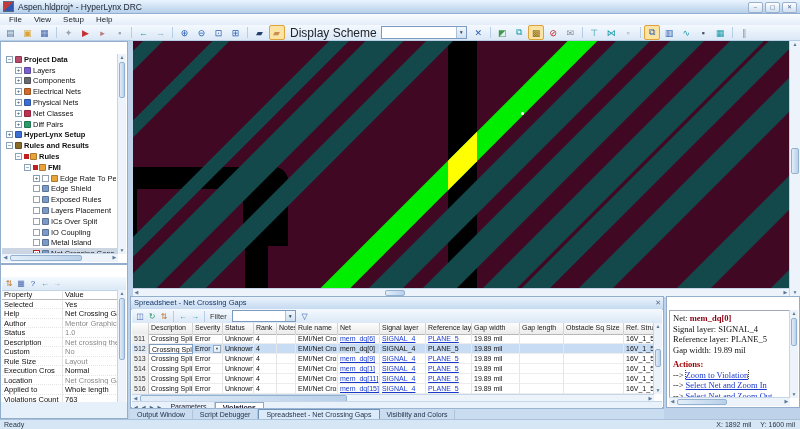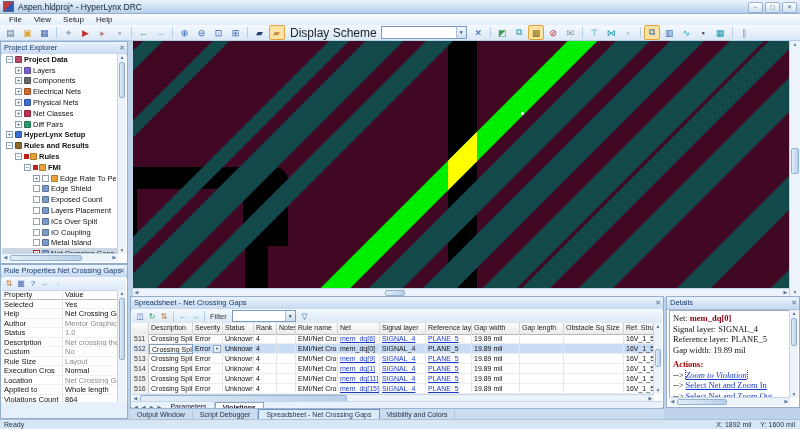--- a/index.html
+++ b/index.html
@@ -121,21 +121,21 @@
 
   
   #dt-panel{left:666px;top:296px;width:134px;height:112px;}
   #dt-content{position:absolute;left:2px;top:13px;right:9px;bottom:9px;border:1px solid #a0aab6;
     overflow:hidden;background:#fff;font-family:"Liberation Serif",serif;font-size:8.5px;
     line-height:10.5px;padding:2px 0 0 3px;box-sizing:border-box;}
   .dt-line{white-space:nowrap;overflow:hidden;}
   .dt-net{font-weight:bold;color:#8b0012;}
   .dt-actions{font-weight:bold;color:#a00000;margin-top:4px;}
   .dt-link{color:#1a3acc;text-decoration:underline;}
-  .dt-link.focused{outline:1px dotted #444;font-style:italic;}
+  .dt-link.focused{outline:1px dotted #444;}
 
   
   #dock-tabs{position:absolute;left:130px;top:408px;width:534px;height:11px;background:#cadcf0;
     border-top:1px solid #9ab4d2;display:flex;align-items:center;font-size:7px;box-sizing:border-box;}
   .dtab{padding:0 7px;line-height:9px;color:#1c2c44;border-right:1px solid #aec4dc;}
   .dtab.active{border:1px solid #6f94bc;background:#dcebfa;}
   #statusbar{position:absolute;left:0;top:419px;width:800px;height:10px;background:#d7e6f5;
     border-top:1px solid #a8c0da;font-size:7px;line-height:9px;color:#2a3442;box-sizing:border-box;}
   #sb-ready{position:absolute;left:4px;top:0;}
   #sb-coords{position:absolute;right:5px;top:0;display:flex;gap:9px;}
@@ -206,24 +206,20 @@
         <span class="tbtn" style="color: rgb(43, 95, 176);">▥</span>
         <span class="tbtn" style="color: rgb(26, 154, 170);">∿</span>
         <span class="tbtn" style="color: rgb(64, 80, 96);">▪</span>
         <span class="tbtn" style="color: rgb(26, 154, 170);">▦</span>
         <span class="tsep"></span>
         <span class="tbtn" style="color: rgb(138, 150, 162);">∥</span>
       </span>
   </div>
 
   <div class="panel" id="pe-panel">
-    <div class="panel-head">
-      <span>Project Explorer</span>
-      <span class="panel-x">✕</span>
-    </div>
     <div id="pe-tree">
         <div class="trow" style="padding-left: 4px;">
           <span class="exp">−</span>
           <span class="ticon" style="background: rgb(184, 74, 106);"></span>
           <span class="lbl b">Project Data</span>
         </div>
         <div class="trow" style="padding-left: 13px;">
           <span class="exp">+</span>
           <span class="ticon" style="background: rgb(122, 95, 208);"></span>
           <span class="lbl">Layers</span>
@@ -282,21 +278,21 @@
           <span class="lbl">Edge Rate To Period</span>
         </div>
         <div class="trow" style="padding-left: 31px;">
           <span class="chk"></span>
           <span class="ticon" style="background: rgb(122, 154, 200);"></span>
           <span class="lbl">Edge Shield</span>
         </div>
         <div class="trow" style="padding-left: 31px;">
           <span class="chk"></span>
           <span class="ticon" style="background: rgb(122, 154, 200);"></span>
-          <span class="lbl">Exposed Count</span>
+          <span class="lbl">Exposed Rules</span>
         </div>
         <div class="trow" style="padding-left: 31px;">
           <span class="chk"></span>
           <span class="ticon" style="background: rgb(122, 154, 200);"></span>
           <span class="lbl">Layers Placement</span>
         </div>
         <div class="trow" style="padding-left: 31px;">
           <span class="chk"></span>
           <span class="ticon" style="background: rgb(122, 154, 200);"></span>
           <span class="lbl">ICs Over Split</span>
@@ -323,24 +319,20 @@
       <span class="sb-arr" style="bottom:0;">▼</span>
     </div>
     <div class="sb-h" style="left:1px;right:9px;bottom:1px;height:8px;">
       <span class="sb-arr h" style="left:0;">◀</span>
       <span class="sb-thumb" style="top:1px;bottom:1px;left:8px;width:70px;"></span>
       <span class="sb-arr h" style="right:0;">▶</span>
     </div>
   </div>
 
   <div class="panel" id="rp-panel">
-    <div class="panel-head">
-      <span>Rule Properties Net Crossing Gaps</span>
-      <span class="panel-x">✕</span>
-    </div>
     <div class="rp-toolbar" id="rp-toolbar">
         <span class="mbtn" style="color: rgb(192, 112, 32);">⇅</span>
         <span class="mbtn" style="color: rgb(72, 104, 176);">▦</span>
         <span class="mbtn" style="color: rgb(43, 95, 176);">?</span>
         <span class="mbtn" style="color: rgb(26, 154, 170);">←</span>
         <span class="mbtn" style="color: rgb(143, 176, 196);">→</span>
       </div>
     <div id="rp-grid">
         <div class="rg-row rg-head">
           <span class="rg-p">Property</span>
@@ -381,21 +373,21 @@
         <div class="rg-row">
           <span class="rg-p">Location</span>
           <span class="rg-v muted">Net Crossing Gap...</span>
         </div>
         <div class="rg-row">
           <span class="rg-p">Applied to</span>
           <span class="rg-v">Whole length</span>
         </div>
         <div class="rg-row">
           <span class="rg-p">Violations Count</span>
-          <span class="rg-v">864</span>
+          <span class="rg-v">763</span>
         </div>
         <div class="rg-row">
           <span class="rg-p">Rank</span>
           <span class="rg-v">1</span>
         </div>
       </div>
     <div class="sb-v" style="right:1px;top:25px;bottom:1px;width:8px;">
       <span class="sb-arr" style="top:0;">▲</span>
       <span class="sb-thumb" style="left:1px;right:1px;top:8px;height:60px;"></span>
       <span class="sb-arr" style="bottom:0;">▼</span>
@@ -762,24 +754,20 @@
       <span class="nav">▶</span>
       <span class="nav">▶</span>
       <span id="ss-tabs-host" style="display:flex;">
           <span class="vtab">Parameters</span>
           <span class="vtab active">Violations</span>
         </span>
     </div>
   </div>
 
   <div class="panel" id="dt-panel">
-    <div class="panel-head">
-      <span>Details</span>
-      <span class="panel-x">✕</span>
-    </div>
     <div id="dt-content">
         <div class="dt-line"><span>Net: </span><span class="dt-net">mem_dq[0]</span></div>
         <div class="dt-line"><span>Signal layer: </span><span>SIGNAL_4</span></div>
         <div class="dt-line"><span>Reference layer: </span><span>PLANE_5</span></div>
         <div class="dt-line"><span>Gap width: </span><span>19.89 mil</span></div>
         <div class="dt-line dt-actions">Actions:</div>
         <div class="dt-line"><span>--&gt; </span><span class="dt-link focused">Zoom to Violation</span></div>
         <div class="dt-line"><span>--&gt; </span><span class="dt-link">Select Net and Zoom In</span></div>
         <div class="dt-line"><span>--&gt; </span><span class="dt-link">Select Net and Zoom Out</span></div>
       </div>

